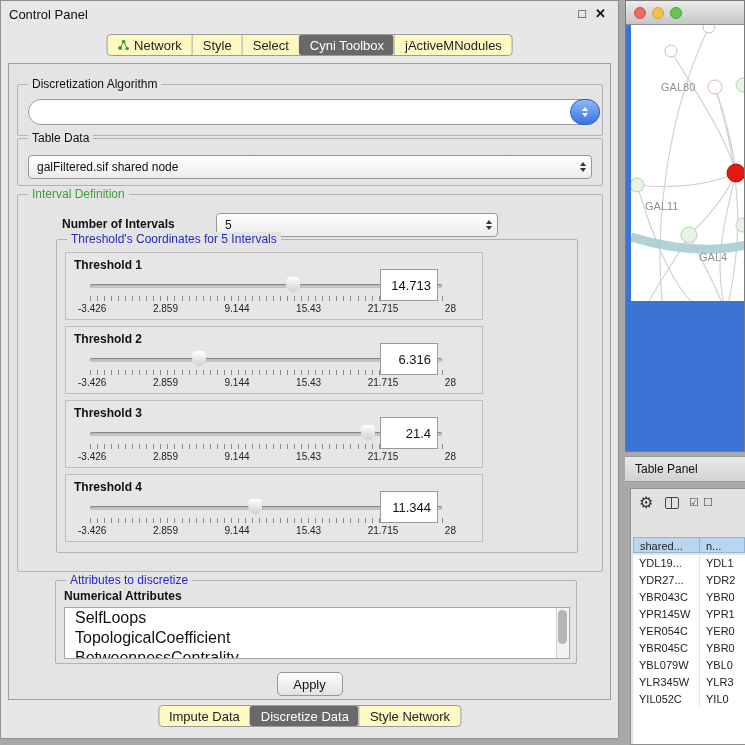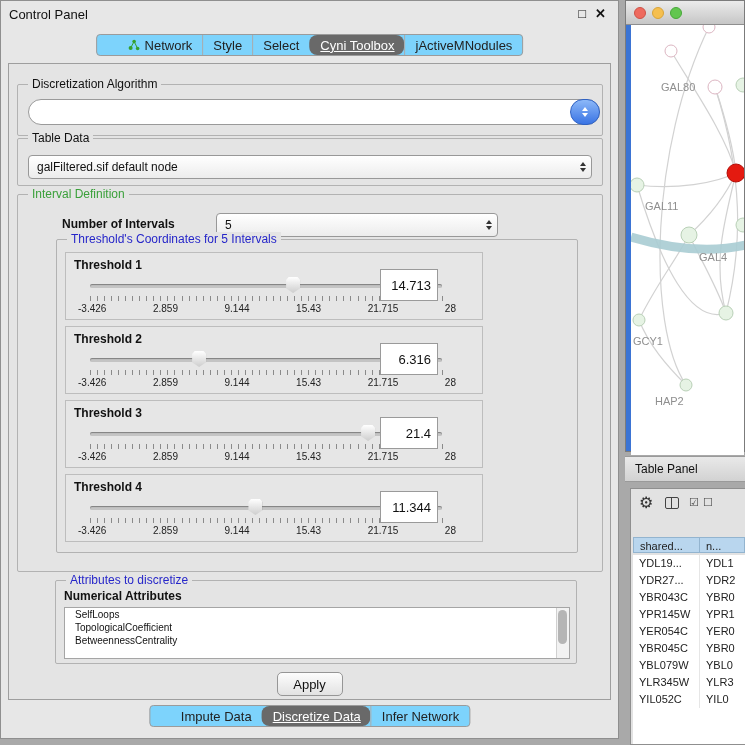--- a/index.html
+++ b/index.html
@@ -7,27 +7,27 @@
   .stage{position:relative;width:745px;height:745px;background:#a9a9a9;overflow:hidden;
          font-family:"Liberation Sans",sans-serif;color:#111;}
 
   
   .cp-window{position:absolute;left:0;top:0;width:619px;height:739px;background:#e7e7e7;border:1px solid #8f8f8f;}
   .cp-title{position:absolute;left:8px;top:6px;font-size:13px;}
   .cp-btn{position:absolute;top:5px;font-size:13px;color:#111;}
   .cp-btn.float{right:32px;}
   .cp-btn.close{right:12px;font-weight:bold;}
 
-  .tabstrip{position:absolute;display:flex;align-items:stretch;background:#7dd3fc;
-            border:1px solid #9b9b9b;border-radius:4px;height:22px;font-size:13px;color:#222;padding-left:21px;}
+  .tabstrip{position:absolute;display:flex;align-items:stretch;background:#fef9c3;
+            border:1px solid #9b9b9b;border-radius:4px;height:22px;font-size:13px;color:#222;}
   .tabstrip.top{top:33px;left:50%;transform:translateX(-50%);}
   .tabstrip.bottom{top:704px;left:50%;transform:translateX(-50%);}
   .tab{display:flex;align-items:center;gap:5px;padding:0 10px;border-left:1px solid #ababab;white-space:nowrap;cursor:default;}
   .tab:first-child{border-left:none;}
-  .tab.selected{background:#696969;color:#fff;border-radius:8px;border-left-color:transparent;text-decoration:underline;}
+  .tab.selected{background:#696969;color:#fff;border-radius:3px;border-left-color:transparent;}
 
   .content{position:absolute;left:7px;top:62px;width:603px;height:637px;border:1px solid #9e9e9e;background:#e4e4e4;}
 
   .group{position:absolute;border:1px solid #b2b2b2;border-radius:2px;}
   .glabel{position:absolute;top:-8px;left:10px;background:#e4e4e4;padding:0 4px;font-size:12px;white-space:nowrap;}
   .green > .glabel{color:#3aa03a;}
   .blue > .glabel{color:#2626c9;}
 
   .alg-group{left:8px;top:20px;width:586px;height:52px;}
   .alg-combo{position:absolute;left:10px;top:14px;width:572px;height:26px;background:#fff;
@@ -73,37 +73,37 @@
          background:repeating-linear-gradient(to right,#8a8a8a 0 1px,transparent 1px 7.04px);}
   .scale{position:absolute;left:12px;top:50px;width:378px;display:flex;justify-content:space-between;
          font-size:10px;color:#222;}
   .value-field{position:absolute;right:44px;top:16px;width:58px;height:32px;border:1px solid #9a9a9a;
                background:#fff;font-size:13px;text-align:right;padding:0 6px;font-family:inherit;color:#111;margin-left:32px;}
 
   .attr-group{left:46px;top:516px;width:522px;height:84px;}
   .na-label{position:absolute;left:8px;top:8px;font-weight:bold;font-size:12px;}
   .attr-list{position:absolute;left:8px;top:26px;width:506px;height:52px;background:#fff;
              border:1px solid #a5a5a5;overflow:hidden;}
-  .attr-item{font-size:10px;padding:1px 3px 1px 10px;}
+  .attr-item{font-size:16px;padding:1px 3px 1px 10px;}
   .scrollbar{position:absolute;right:0;top:0;bottom:0;width:13px;background:#f2f2f2;border-left:1px solid #d0d0d0;}
   .sb-thumb{position:absolute;left:1px;top:2px;width:9px;height:34px;background:#b5b5b5;border-radius:5px;}
 
   .apply-btn{position:absolute;left:50%;top:608px;transform:translateX(-50%);width:66px;height:24px;
              border:1px solid #969696;border-radius:5px;background:linear-gradient(#fdfdfd,#e2e2e2);
              font-size:13px;font-family:inherit;color:#111;}
 
   
   .net-window{position:absolute;left:625px;top:0;width:120px;height:452px;background:#3b74d4;border:1px solid #7b7b7b;}
   .net-titlebar{position:absolute;left:0;top:0;right:0;height:24px;background:linear-gradient(#ebebeb,#c6c6c6);
                 border-bottom:1px solid #8e8e8e;}
   .light{position:absolute;top:6px;width:12px;height:12px;border-radius:50%;}
   .light.red{left:8px;background:#ee6a5e;border:1px solid #ce5247;}
   .light.yellow{left:26px;background:#f5bf4f;border:1px solid #d8a439;}
   .light.green{left:44px;background:#62c64f;border:1px solid #47a839;}
-  .net-canvas{position:absolute;left:5px;top:24px;right:0;height:430px;background:#fff;overflow:hidden;}
+  .net-canvas{position:absolute;left:5px;top:24px;right:0;height:276px;background:#fff;overflow:hidden;}
   .net-canvas svg{display:block;}
 
   
   .tp-header{position:absolute;left:625px;top:456px;width:120px;height:26px;
              background:linear-gradient(#e9e9e9,#d2d2d2);border-top:1px solid #9a9a9a;border-bottom:1px solid #9a9a9a;}
   .tp-title{display:block;font-size:12px;padding:5px 0 0 10px;}
 
   .tbl-window{position:absolute;left:630px;top:488px;width:115px;height:257px;background:#e2e2e2;
               border:1px solid #8f8f8f;border-right:none;}
   .tbl-toolbar{position:absolute;left:0;top:0;right:0;height:30px;}
@@ -160,21 +160,21 @@
                 <i class="up"></i>
                 <i class="dn"></i>
               </span>
           </div>
         </div>
       </div>
 
       <div class="group td-group">
         <span class="glabel">Table Data</span>
         <div class="combo td-combo">
-          <span>galFiltered.sif default node</span>
+          <span>galFiltered.sif shared node</span>
           <span class="stepper">
               <i class="up"></i>
               <i class="dn"></i>
             </span>
         </div>
       </div>
 
       <div class="group int-group green">
         <span class="glabel">Interval Definition</span>
         <span class="ni-label">Number of Intervals</span>
@@ -275,21 +275,21 @@
           </div>
         </div>
       </div>
 
       <button class="apply-btn">Apply</button>
     </div>
 
     <div class="tabstrip bottom">
       <span class="tab">Impute Data</span>
       <span class="tab selected">Discretize Data</span>
-      <span class="tab">Infer Network</span>
+      <span class="tab">Style Network</span>
     </div>
 
   </section>
 
   <section class="net-window">
     <div class="net-titlebar">
       <span class="light red"></span>
       <span class="light yellow"></span>
       <span class="light green"></span>
     </div>

